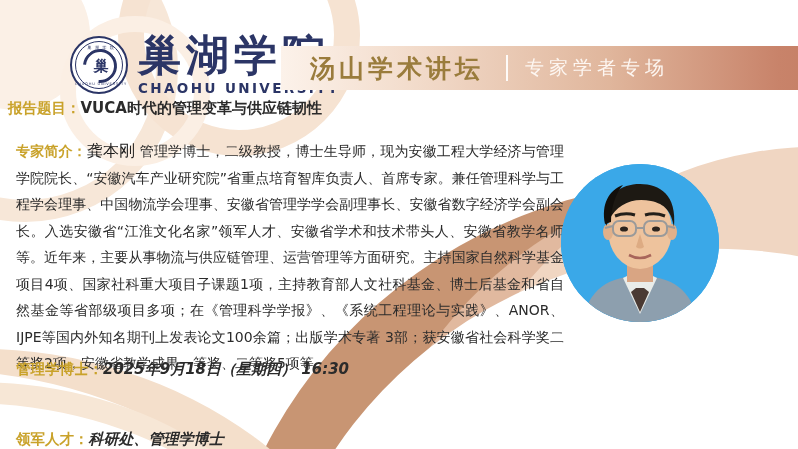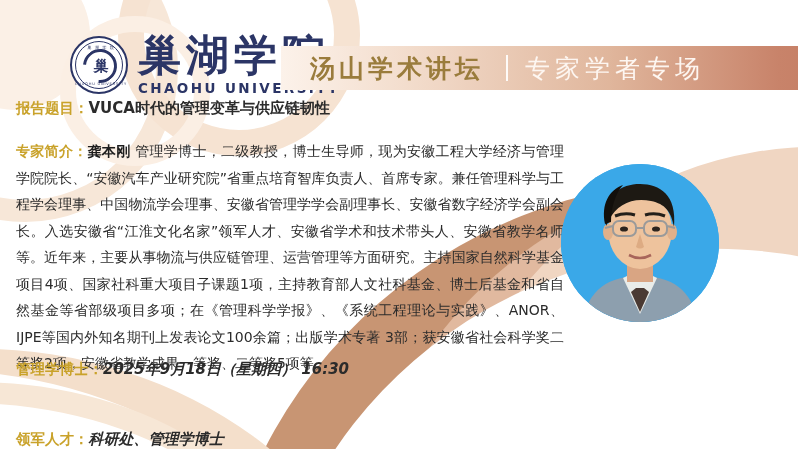--- a/index.html
+++ b/index.html
@@ -241,57 +241,57 @@
   }
   .banner-sep {
     width: 2px;
     height: 26px;
     background: #ffffff;
     margin: 0 17px 0 22px;
     opacity: .92;
   }
   .banner-sub {
     font-family: "DejaVu Serif", serif;
-    font-size: 25px;
+    font-size: 19px;
     color: #fdf6f1;
     letter-spacing: 5px;
   }
 
   
   .content { position: absolute; left: 0; top: 0; width: 798px; height: 449px; }
 
   .label {
     color: #c9a22a;
     font-weight: bold;
   }
   .row-title {
     position: absolute;
-    left: 16px; top: 99px;
+    left: 8px; top: 99px;
     font-size: 14.5px;
     white-space: nowrap;
   }
   .row-title .val {
     color: #2b2b2b;
     font-weight: bold;
     font-size: 15px;
   }
 
   .bio {
     position: absolute;
     left: 16px; top: 138px;
     width: 548px;
     font-size: 14px;
     color: #2b2b2b;
     line-height: 26.5px;
     text-align: justify;
     text-justify: inter-character;
   }
   .bio .name {
-    font-weight: bold;
-    font-size: 14px;
+    font-weight: normal;
+    font-size: 16px;
     color: #1d1d1d;
   }
   .bio-label { white-space: nowrap; }
 
   .info-row {
     position: absolute;
     left: 16px;
     font-size: 14.5px;
     white-space: nowrap;
   }

